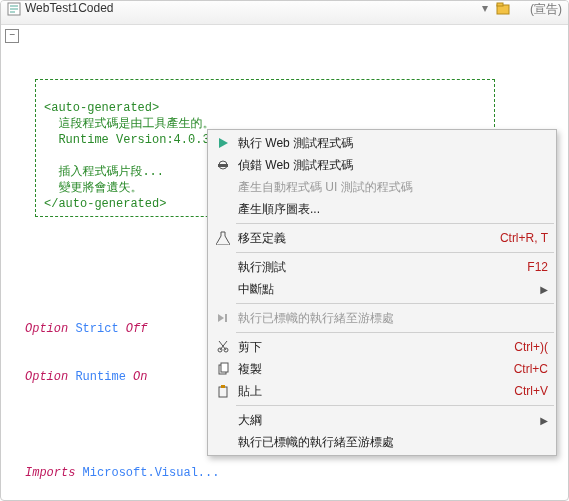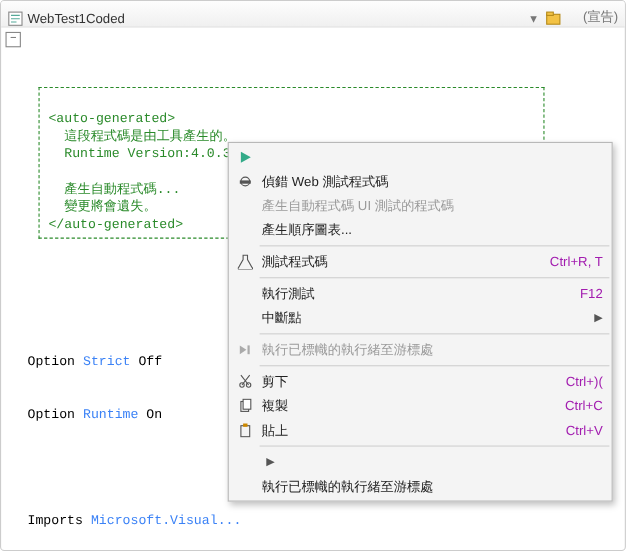--- a/index.html
+++ b/index.html
@@ -10,21 +10,21 @@
     background: #fff;
     width: 569px;
     height: 501px;
     position: relative;
     overflow: hidden;
     border: 1px solid #ccc;
     border-radius: 4px;
   }
   .titlebar {
     display: flex;
-    align-items: flex-end;
+    align-items: flex-start;
     height: 24px;
     padding: 0 6px;
     background: linear-gradient(#fdfdfd,#f0f0f0);
     border-bottom: 1px solid #ddd;
     font-size: 12px;
     color: #333;
   }
   .titlebar .spacer { flex:1; }
   .titlebar .tab-icon svg { width:14px; height:14px; fill:#e6a100; margin-right:4px; vertical-align:middle;}
   .titlebar .ann { color:#777; margin-left:16px;}
@@ -52,21 +52,21 @@
     cursor:pointer;
   }
   .green-box {
     border: 1px dashed #2a8a2a;
     padding: 4px 8px;
     color: #2a8a2a;
     margin-left: 10px;
     margin-bottom: 8px;
     width: 460px;
   }
-  .kw { color:#000000; }
+  .kw { color:#be185d;font-style:italic; }
   .txt { color:#3b82f6; }
   .context-menu {
     position: absolute;
     top: 128px;
     left: 206px;
     width: 350px;
     background:#f4f4f4;
     border:1px solid #b8b8b8;
     box-shadow: 2px 3px 6px rgba(0,0,0,0.25);
     font-size: 12px;
@@ -76,21 +76,21 @@
   .context-menu .row {
     display:flex;
     align-items:center;
     height:22px;
     padding:0 8px 0 4px;
   }
   .context-menu .row.disabled { color:#9a9a9a;justify-content:center; }
   .context-menu .icon-cell { width:22px; display:flex; justify-content:center; }
   .context-menu .icon-cell svg { width:14px; height:14px; }
   .context-menu .label { flex:1; padding-left:4px; }
-  .context-menu .short { color:#a21caf; margin-left:12px; white-space:nowrap;}
+  .context-menu .short { color:#b91c1c; margin-left:12px; white-space:nowrap;}
   .context-menu .sep {
     height:1px;
     background:#cfcfcf;
     margin:3px 2px 3px 28px;
   }
   .context-menu .arrow { margin-left:8px; color:#555; font-size:10px;}
   .cline { position:relative; height:16px; }
 </style>
 </head>
 <body>
@@ -110,21 +110,21 @@
   <span class="ann">(宣告)</span>
 </div>
 
 <div class="code-area">
   <div class="gutter" style="top:4px">−</div>
   <div class="green-box">
 <span>&lt;auto-generated&gt;</span>
 <span>  這段程式碼是由工具產生的。</span>
 <span>  Runtime Version:4.0.30319.17361</span>
 <span></span>
-<span>  產生自動程式碼...</span>
+<span>  插入程式碼片段...</span>
 <span>  變更將會遺失。</span>
 <span>&lt;/auto-generated&gt;</span></div>
 
   <div class="cline"></div>
   <div class="cline"><span class="kw">Option</span><span class="txt"> Strict </span><span class="kw">Off</span></div>
   <div class="cline"><span class="kw">Option</span><span class="txt"> Runtime </span><span class="kw">On</span></div>
   <div class="cline"></div>
   <div class="cline"><span class="kw">Imports</span><span class="txt"> Microsoft.Visual...</span></div>
   
   
@@ -146,20 +146,21 @@
   
 </div>
 
 <div class="context-menu" id="ctx">
     <div class="row">
       <span class="icon-cell">
         <svg viewBox="0 0 14 14">
           <path d="M3 2 L12 7 L3 12 Z" fill="#3a8"></path>
         </svg>
       </span>
+      <span class="label">執行 Web 測試程式碼</span>
     </div>
     <div class="row">
       <span class="icon-cell">
         <svg viewBox="0 0 14 14">
           <rect x="2" y="6" width="10" height="3" fill="#555"></rect>
           <circle cx="7" cy="7" r="4" fill="none" stroke="#555"></circle>
         </svg>
       </span>
       <span class="label">偵錯 Web 測試程式碼</span>
     </div>
@@ -171,21 +172,21 @@
       <span class="icon-cell"></span>
       <span class="label">產生順序圖表...</span>
     </div>
     <div class="sep"></div>
     <div class="row">
       <span class="icon-cell">
         <svg viewBox="0 0 14 14">
           <path d="M5 1 h4 v4 l4 7 a1 1 0 0 1 -1 2 h-10 a1 1 0 0 1 -1 -2 l4 -7 z" fill="none" stroke="#555"></path>
         </svg>
       </span>
-      <span class="label">測試程式碼</span>
+      <span class="label">移至定義</span>
       <span class="short">Ctrl+R, T</span>
     </div>
     <div class="sep"></div>
     <div class="row">
       <span class="icon-cell"></span>
       <span class="label">執行測試</span>
       <span class="short">F12</span>
     </div>
     <div class="row">
       <span class="icon-cell"></span>
@@ -230,19 +231,20 @@
           <rect x="3" y="3" width="8" height="10" fill="none" stroke="#555"></rect>
           <rect x="5" y="1" width="4" height="3" fill="#c80"></rect>
         </svg>
       </span>
       <span class="label">貼上</span>
       <span class="short">Ctrl+V</span>
     </div>
     <div class="sep"></div>
     <div class="row">
       <span class="icon-cell"></span>
+      <span class="label">大綱</span>
       <span class="arrow">▶</span>
     </div>
     <div class="row">
       <span class="icon-cell"></span>
       <span class="label">執行已標幟的執行緒至游標處</span>
     </div>
   </div>
 
 </body></html>

